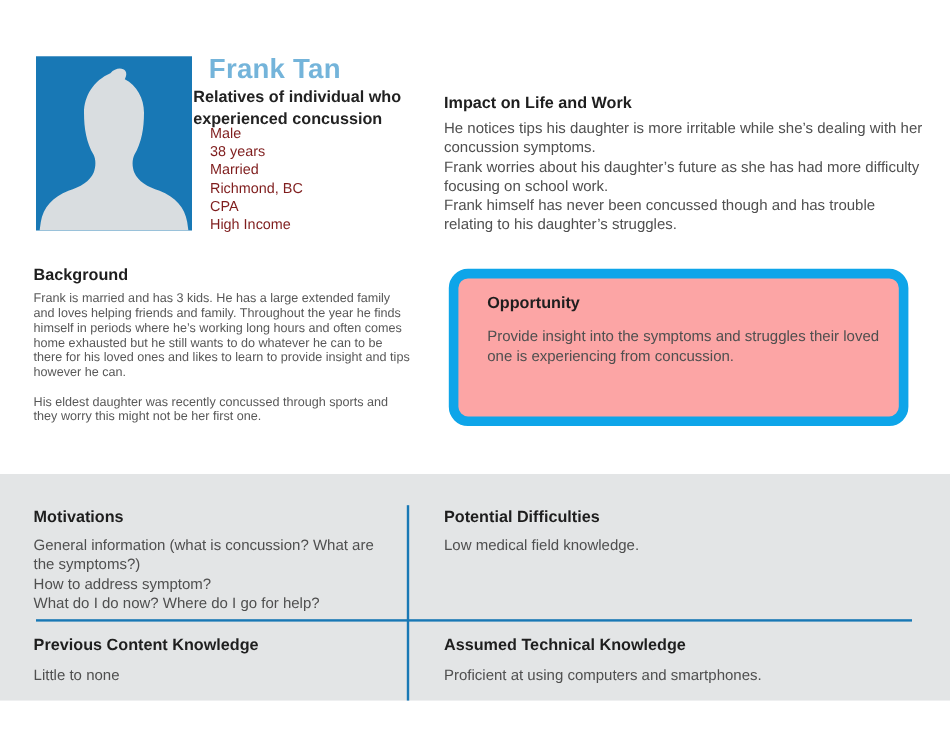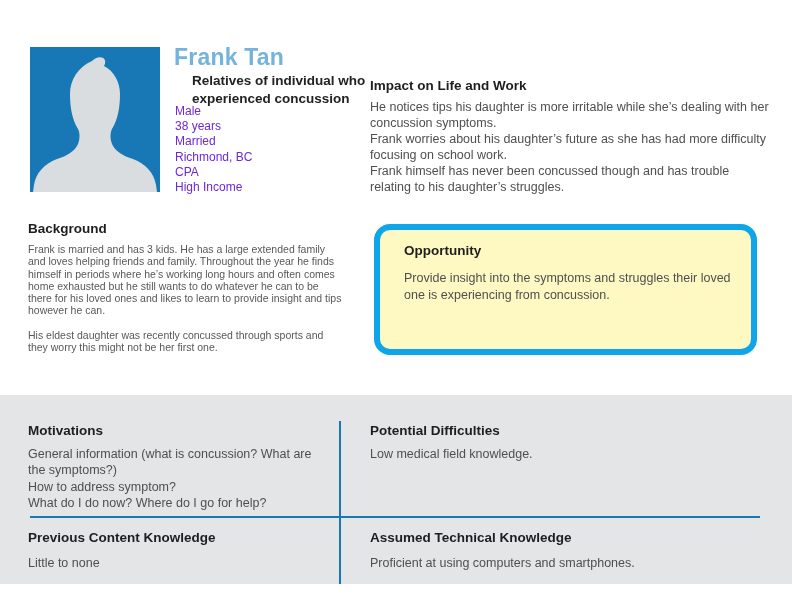--- a/index.html
+++ b/index.html
@@ -23,28 +23,28 @@
   .avatar svg { display: block; width: 130px; height: 145px; }
 
   
   .persona-name {
     left: 174px; top: 44px;
     font-size: 23px; font-weight: 700;
     color: #74b4da; letter-spacing: 0.2px;
     margin: 0;
   }
   .persona-descriptor {
-    left: 192px; top: 72px; width: 192px;
+    left: 161px; top: 72px; width: 192px;
     font-size: 13.5px; font-weight: 700;
     color: #222222; line-height: 17.5px;
   }
   .demographics {
     left: 175px; top: 104px;
     list-style: none; margin: 0; padding: 0;
-    font-size: 12px; color: #6d28d9; line-height: 15.2px;
+    font-size: 12px; color: #7f1d1d; line-height: 15.2px;
   }
 
   
   .sec-title {
     font-size: 13.5px; font-weight: 700; color: #1e1e1e;
   }
 
   
   .impact-title { left: 370px; top: 78px; }
   .impact-body {
@@ -56,24 +56,24 @@
   .background-title { left: 28px; top: 221px; }
   .background-body {
     left: 28px; top: 243px; width: 316px;
     font-size: 10.5px; color: #585858; line-height: 12.3px;
   }
   .background-body .para + .para { margin-top: 12px; }
 
   
   .opportunity-box {
     left: 374px; top: 224px; width: 383px; height: 131px;
-    border: 6px solid #0ea5e9; border-radius: 16px;
+    border: 8px solid #0ea5e9; border-radius: 16px;
     box-sizing: border-box;
     padding: 13px 24px 0 24px;
-    background: #fef9c3;
+    background: #fca5a5;
   }
   .opportunity-title { font-size: 13.5px; font-weight: 700; color: #1e1e1e; }
   .opportunity-body {
     margin-top: 12px; width: 340px;
     font-size: 12.5px; color: #4f4f4f; line-height: 17px;
   }
   .opportunity-body .para + .para { margin-top: 13px; }
 
   
   .bottom-panel {

